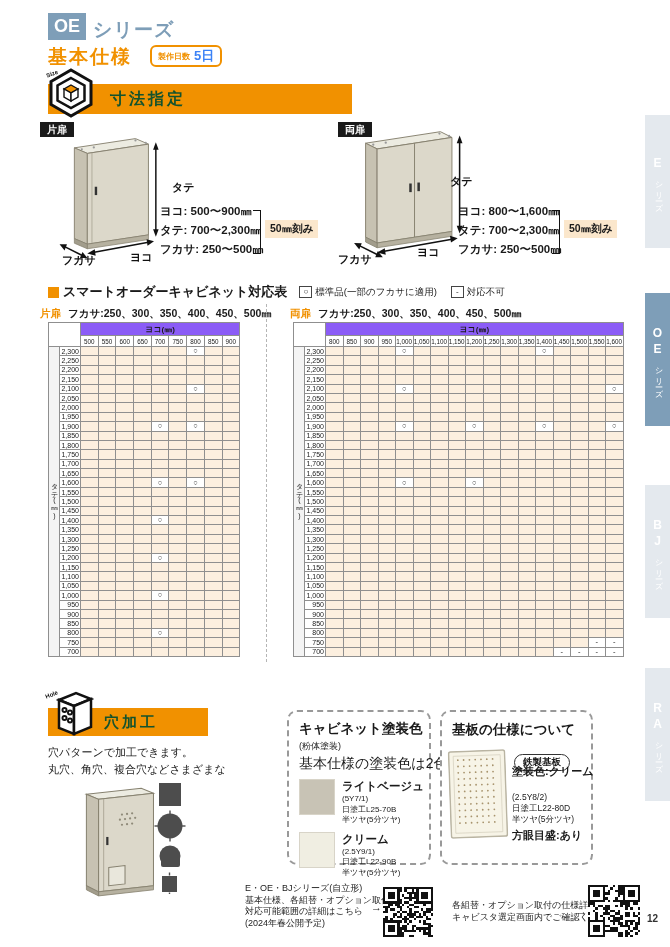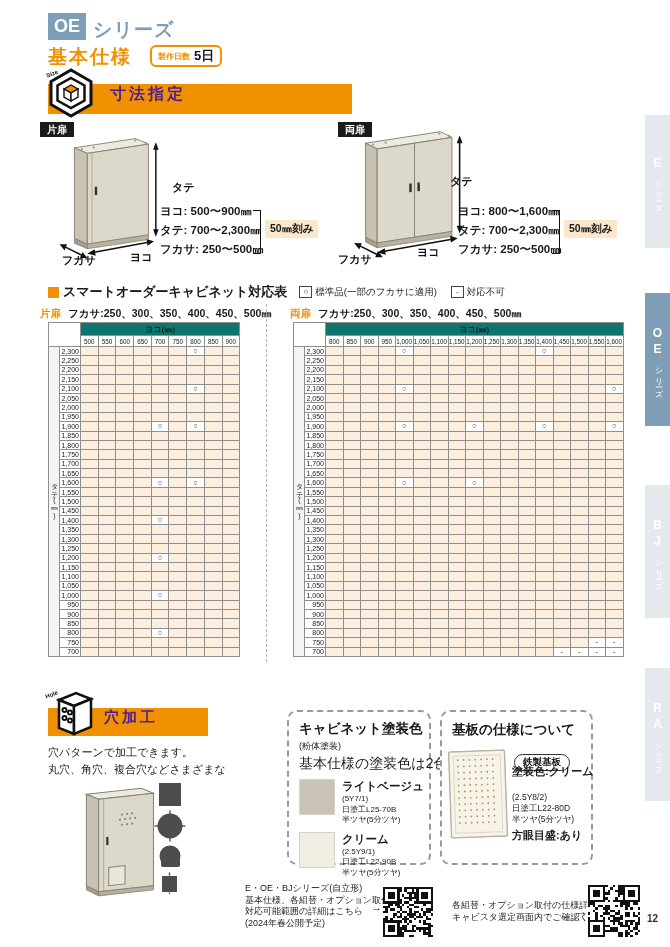--- a/index.html
+++ b/index.html
@@ -9,24 +9,24 @@
   .abs{position:absolute}
 
   
   .series-box{left:48px;top:13px;width:38px;height:27px;background:#7e9eb8;color:#fff;
     font-weight:bold;font-size:18px;display:flex;align-items:center;justify-content:center}
   .series-suffix{left:93px;top:17px;font-size:19px;color:#7e9eb8;font-weight:bold;letter-spacing:1px}
   .basic-title{left:48px;top:44px;font-size:19px;color:#f19100;font-weight:bold;letter-spacing:2px}
   .lead-badge{left:150px;top:45px;height:22px;border:2px solid #f19100;border-radius:6px;
     display:flex;align-items:center;padding:0 6px;gap:4px;background:#fff}
   .lead-label{font-size:8px;color:#f19100;font-weight:bold}
-  .lead-value{font-size:13px;font-weight:bold;color:#0f172a}
+  .lead-value{font-size:13px;font-weight:bold;color:#3b82f6}
 
   
-  .sec-bar{background:#f19100;color:#4c1d95;font-weight:bold;display:flex;letter-spacing:3px}
+  .sec-bar{background:#f19100;color:#14532d;font-weight:bold;display:flex;align-items:center;letter-spacing:3px}
   .dim-bar{left:48px;top:84px;width:304px;height:30px;font-size:16px;padding-left:62px}
   .hole-bar{left:48px;top:708px;width:160px;height:28px;font-size:15px;padding-left:56px}
   .dim-icon{left:46px;top:68px;width:50px;height:50px}
   .hole-icon{left:44px;top:688px;width:52px;height:52px}
 
   
   .panel{width:280px;height:152px}
   .door-tag{position:absolute;left:0;top:0;background:#1a1a1a;color:#fff;font-size:10px;
     font-weight:bold;padding:1px 7px;line-height:13px}
   .dim-label{position:absolute;font-size:11px;font-weight:bold;color:#111}
@@ -44,21 +44,21 @@
   .symbox{width:13px;height:12px;border:1px solid #444;display:flex;align-items:center;
     justify-content:center;font-size:8px;line-height:8px;background:#fff}
   .tbl-head{font-size:10.5px;font-weight:bold;white-space:nowrap}
   .tbl-head .door{color:#f19100;margin-right:7px}
   .divider{left:266px;top:304px;height:358px;border-left:1px dashed #b5b5b5}
 
   
   table.compat{border-collapse:collapse;table-layout:fixed}
   .compat th,.compat td{border:1px solid #8f8f8f;padding:0;text-align:center;font-weight:400}
   .compat tr{height:9.4px}
-  .compat .yoko{font-size:8px;font-weight:bold;background:#0f766e;height:13px}
+  .compat .yoko{font-size:8px;font-weight:bold;background:#8b5cf6;height:13px}
   .compat .colh{font-size:6.3px;background:#fff;height:11px;overflow:hidden}
   .compat .corner{background:#fff}
   .compat .rowh{background:#fff;font-size:7px;text-align:right;padding-right:1px}
   .compat .tate{background:#f4f4f4;vertical-align:middle}
   .compat .tate span{writing-mode:vertical-rl;text-orientation:upright;font-size:7px;letter-spacing:1px}
   .compat .cell{background:#fcefdf;font-size:7.5px;line-height:8px;color:#222}
   .compat .cell.mark{background:#fff}
 
   
   .hole-desc{left:48px;top:744px;font-size:11px;line-height:16.5px;color:#222}

